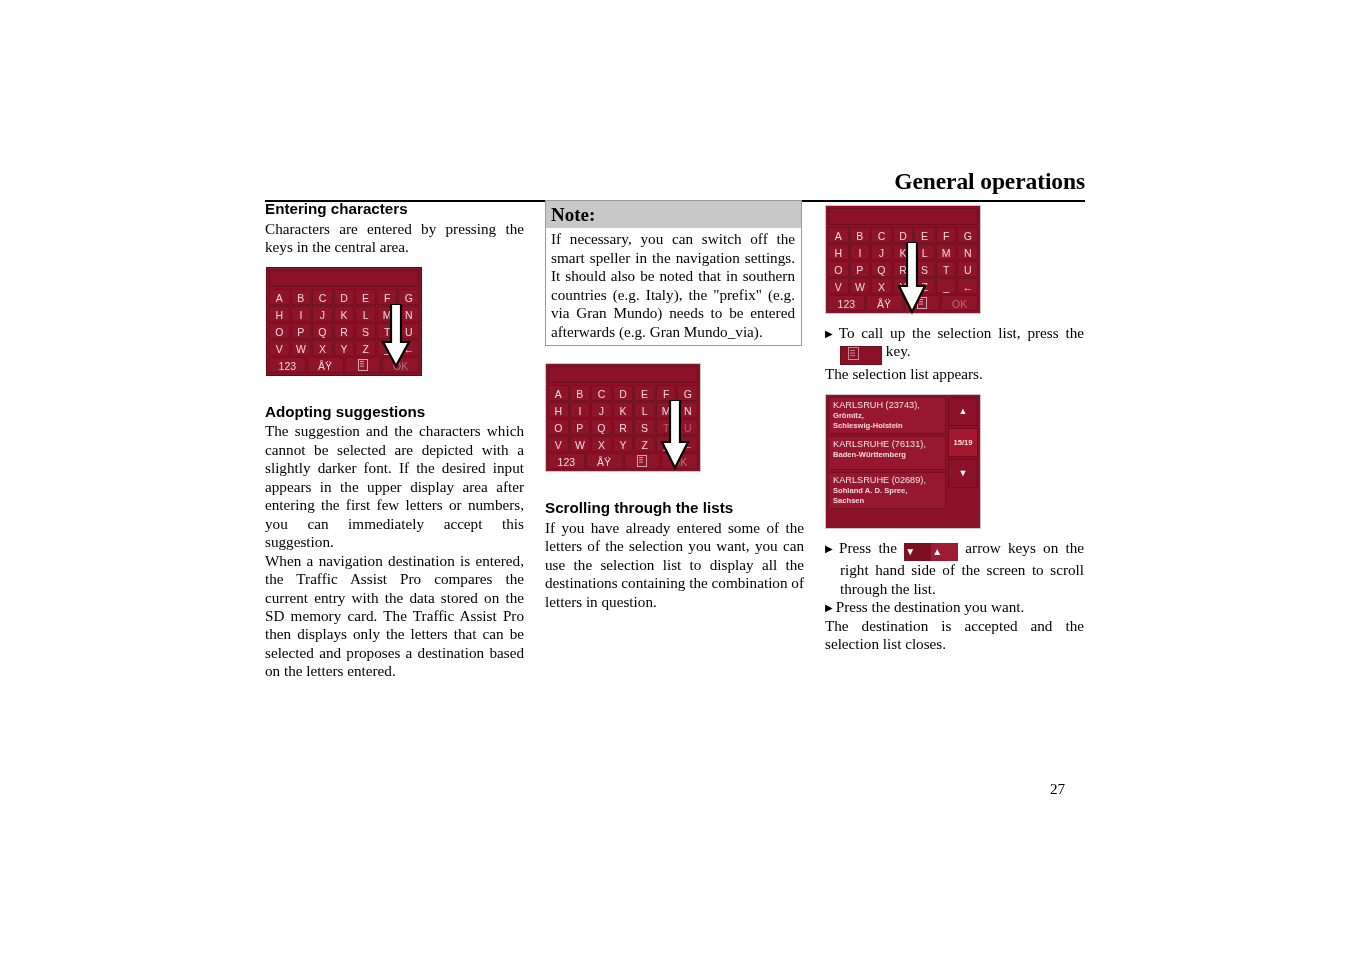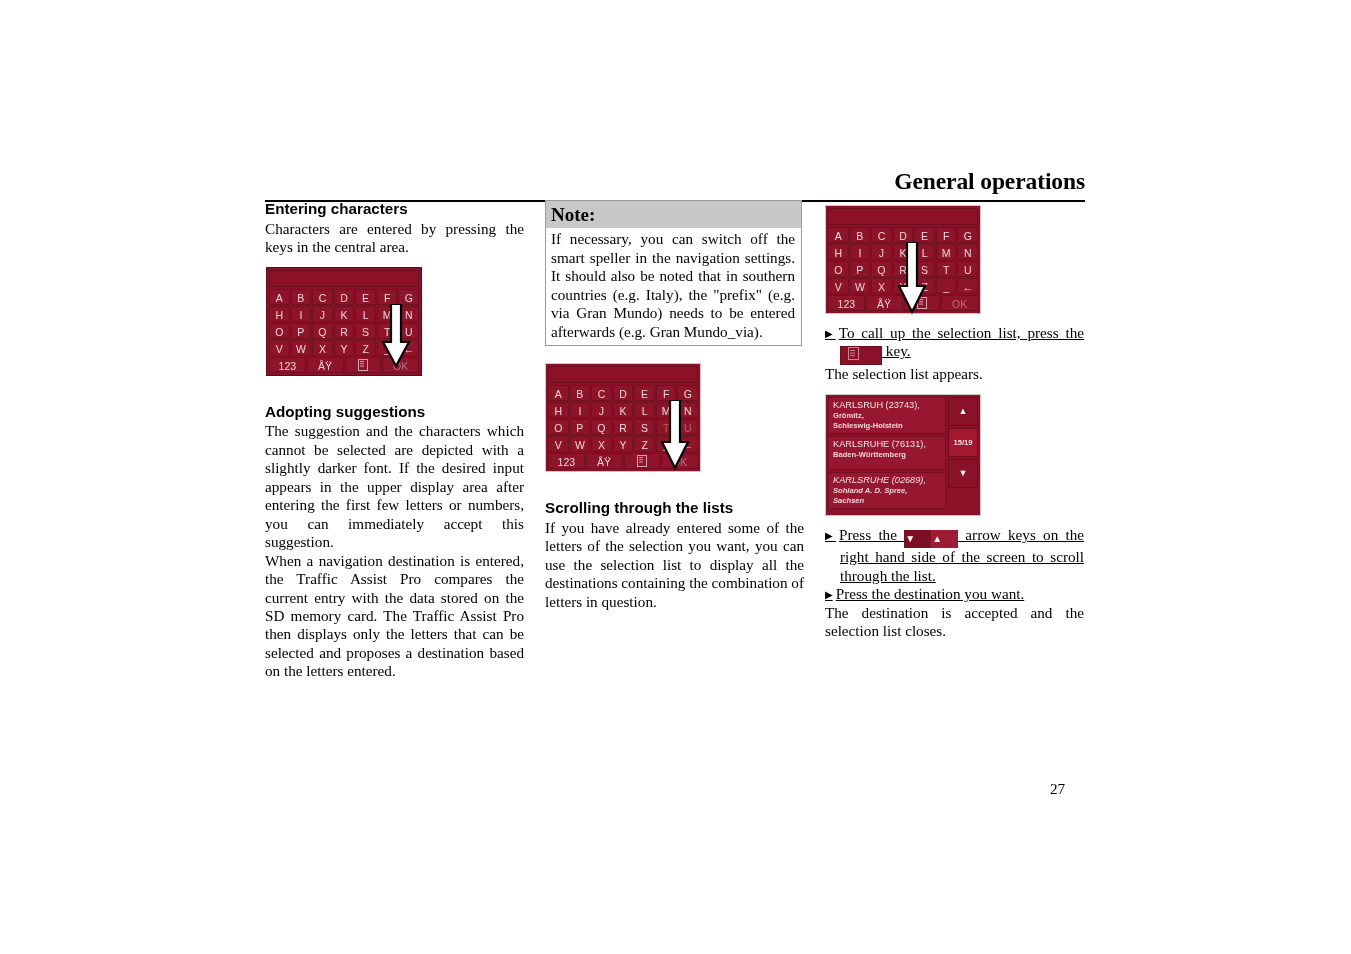--- a/index.html
+++ b/index.html
@@ -74,21 +74,20 @@
   .spacer-md { height: 17px; }
 
   
   .bullet {
     font-size: 15.2px;
     line-height: 1.215;
     margin: 0;
     text-align: justify;
     padding-left: 15px;
     text-indent: -15px;
-    text-decoration: underline;
   }
   .bullet .tri {
     font-size: 10px;
     vertical-align: 1.5px;
     padding-right: 3px;
   }
 
   
   .kbtn {
     display: inline-block;
@@ -252,21 +251,21 @@
     gap: 2px;
   }
   .sel-rows { flex: 1 1 auto; }
   .sel-row {
     background: #971630;
     border: 1px solid #751020;
     padding: 2px 3px 3px 4px;
     margin-bottom: 2px;
     box-sizing: border-box;
   }
-  .sel-row:last-child { margin-bottom: 4px; font-style: italic; }
+  .sel-row:last-child { margin-bottom: 17px; }
   .sel-title {
     font-size: 9.2px;
     color: #F3E2E5;
     line-height: 1.22;
     white-space: nowrap;
   }
   .sel-sub {
     font-size: 7.6px;
     font-weight: bold;
     color: #F0D5DA;

